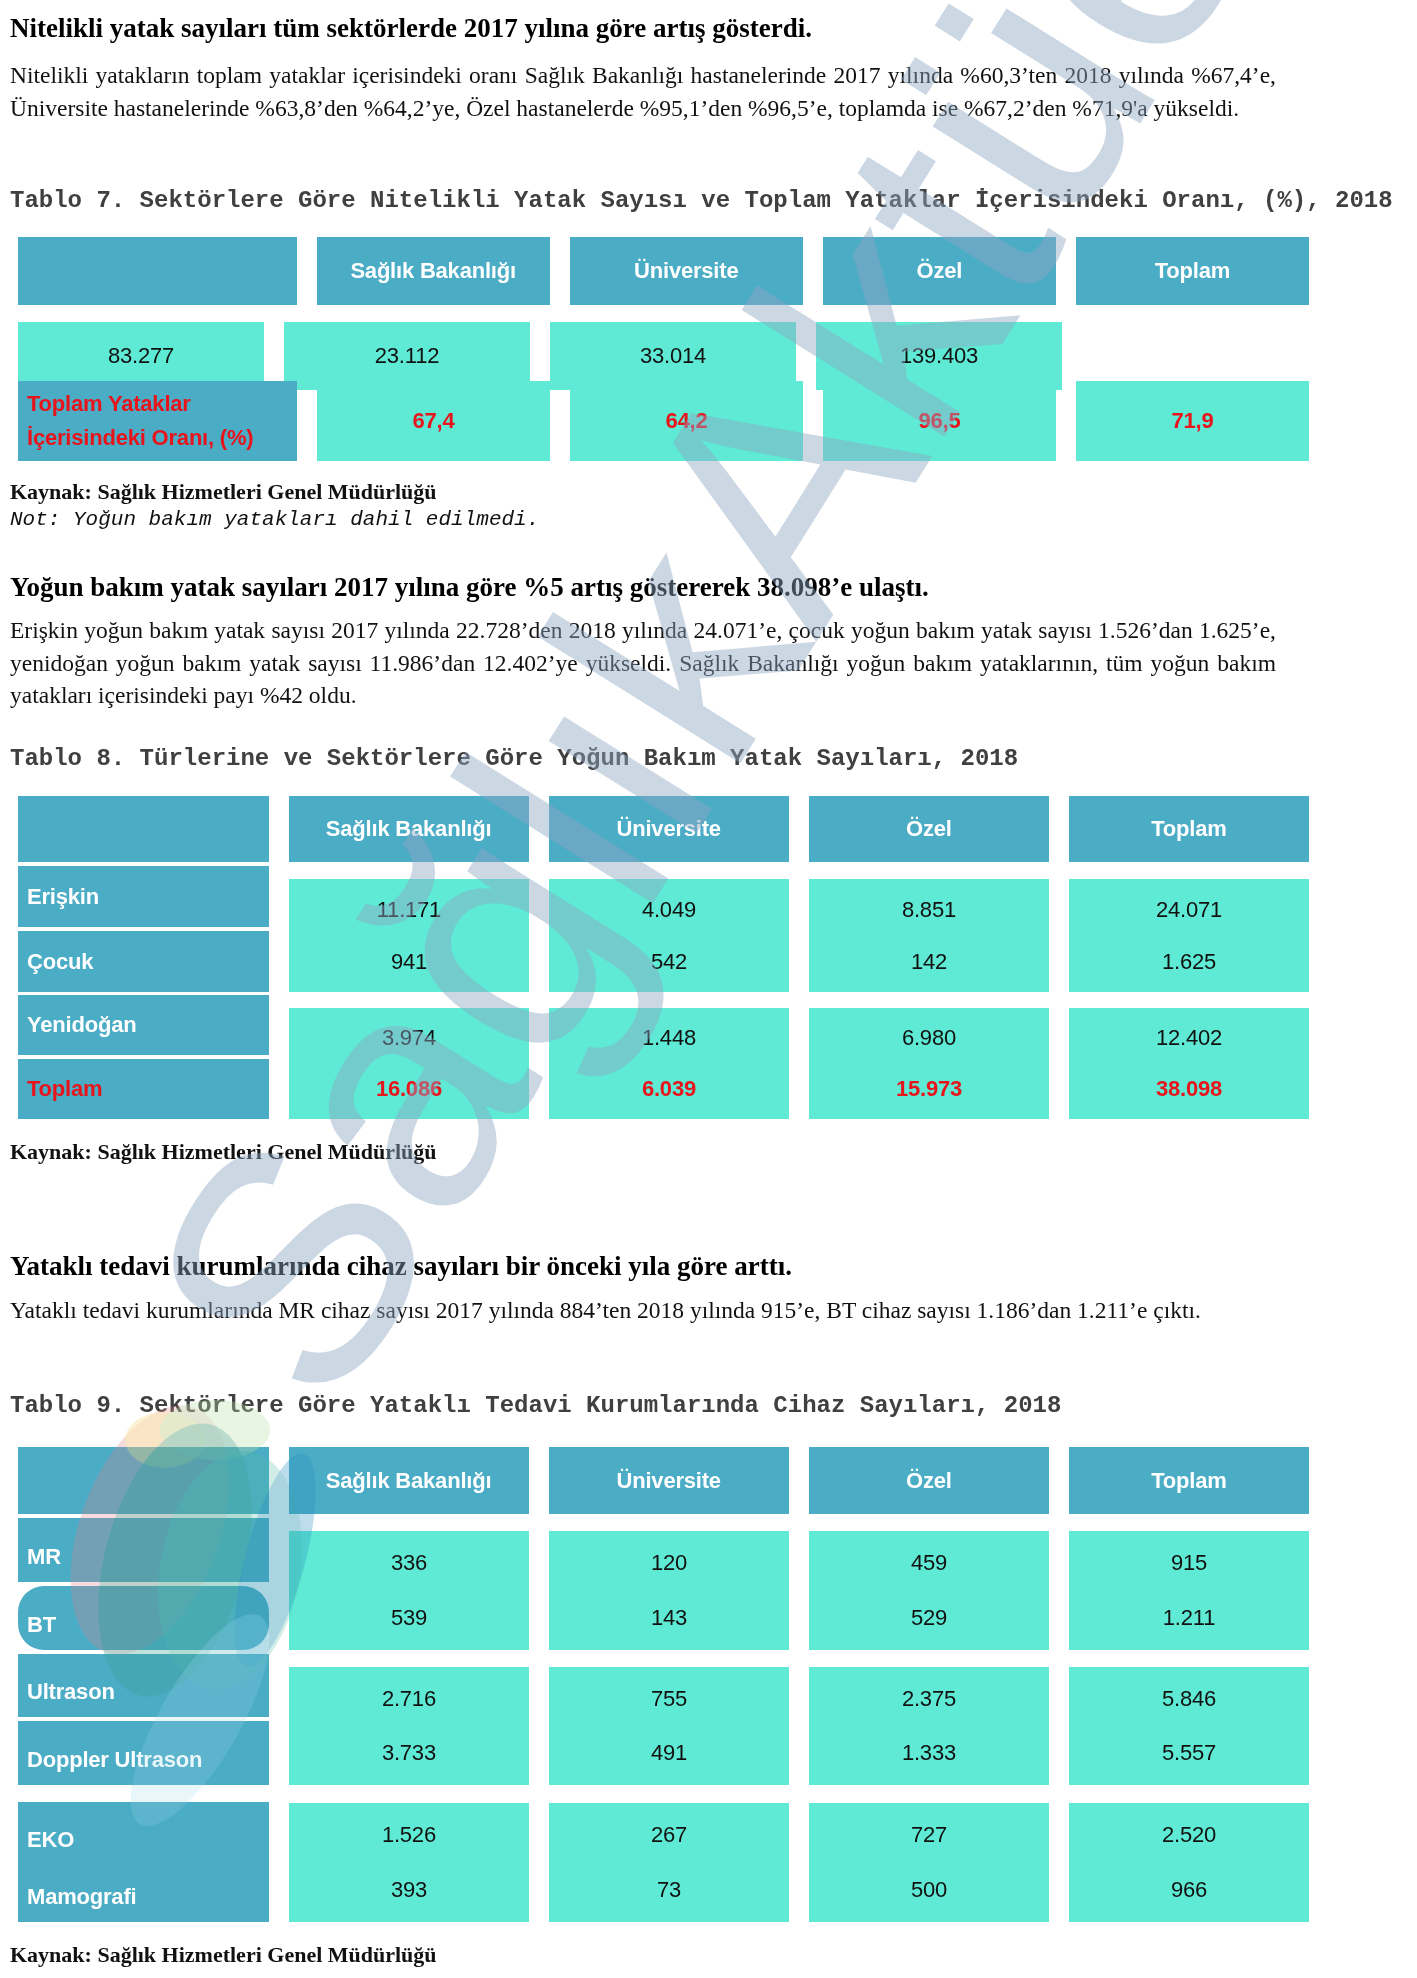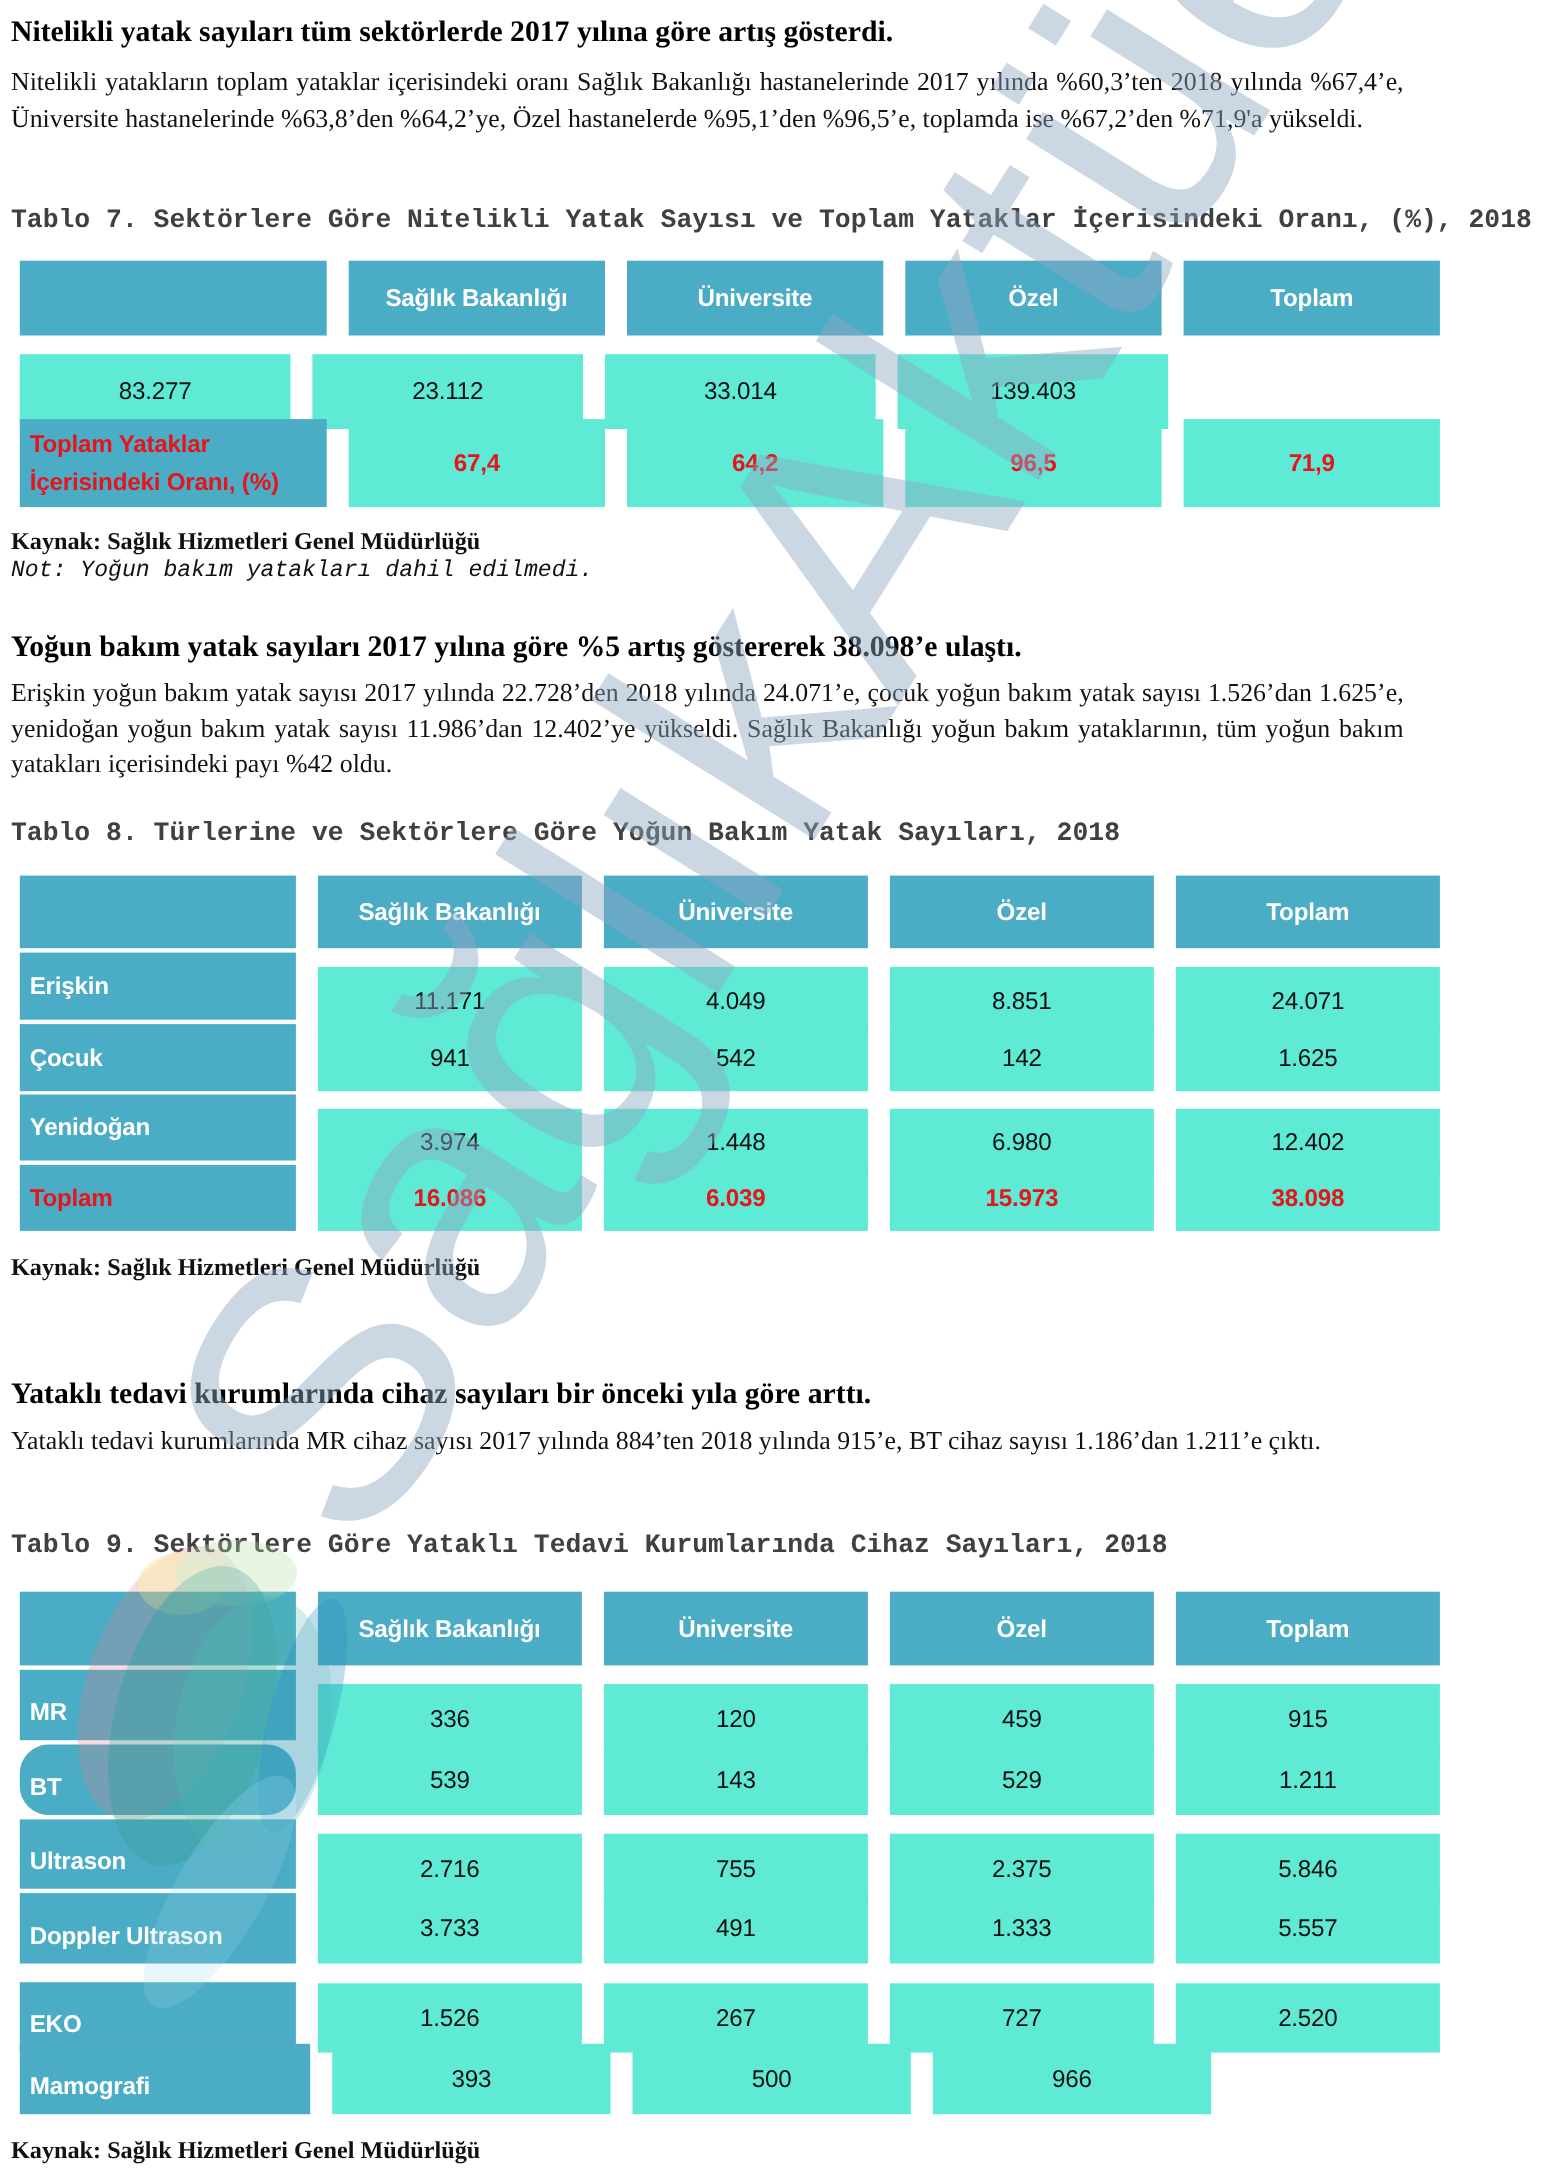--- a/index.html
+++ b/index.html
@@ -143,20 +143,21 @@
   <div class="row" style="top:343px; height:63px;">
     <div class="cell stub c0" style="align-items:flex-end; padding-bottom:8px;margin-top:12px;">EKO</div>
     <div class="cell dark cN">1.526</div>
     <div class="cell dark cN">267</div>
     <div class="cell dark cN">727</div>
     <div class="cell dark cN">2.520</div>
   </div>
   <div class="row" style="top:411px; height:64px;">
     <div class="cell stub c0" style="align-items:flex-end; padding-bottom:8px;">Mamografi</div>
     <div class="cell light cN">393</div>
+    <div class="cell light cN">73</div>
     <div class="cell light cN">500</div>
     <div class="cell light cN">966</div>
   </div>
 </div>
 <div class="source" style="top:1942px;">Kaynak: Sağlık Hizmetleri Genel Müdürlüğü</div>
 
 <svg class="wm" style="left:0; top:0;" width="1417" height="1978" viewBox="0 0 1417 1978">
   <text x="0" y="0" transform="translate(330,1420) rotate(-58)" font-family="Liberation Sans, sans-serif" font-size="330" font-weight="normal" fill="#8fa6c4" fill-opacity="0.45">SağlıkAktüel</text>
 
   <g opacity="0.55">

